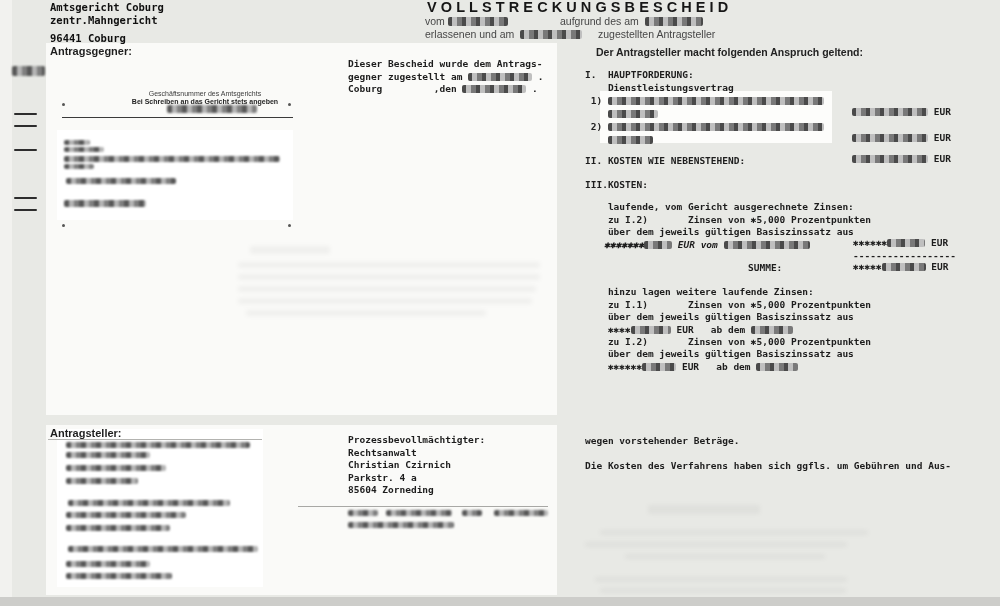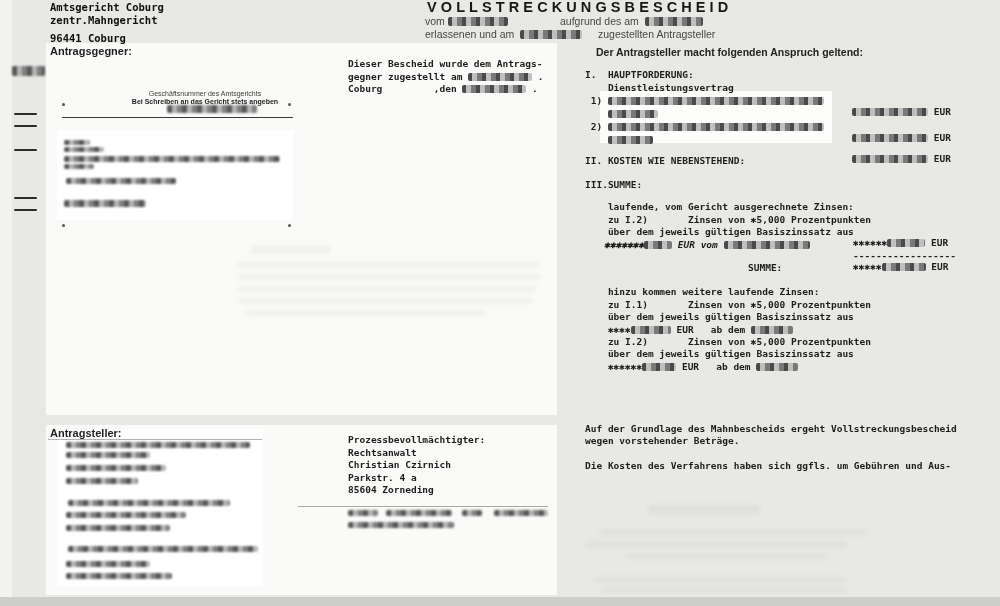--- a/index.html
+++ b/index.html
@@ -101,37 +101,36 @@
     <div class="ln f-m" style="left: 585px; top: 69px;"><span>I.  HAUPTFORDERUNG:</span></div>
     <div class="ln f-m" style="left: 585px; top: 82px;"><span>    Dienstleistungsvertrag</span></div>
     <div class="ln f-m" style="left: 585px; top: 95px;"><span> 1) </span><span class="redact" style="width: 216px;"></span></div>
     <div class="ln f-m" style="left: 585px; top: 108px;"><span>    </span><span class="redact" style="width: 50px;"></span></div>
     <div class="ln f-m" style="left: 852px; top: 106px;"><span class="redact" style="width: 76px;"></span><span> EUR</span></div>
     <div class="ln f-m" style="left: 585px; top: 121px;"><span> 2) </span><span class="redact" style="width: 216px;"></span></div>
     <div class="ln f-m" style="left: 585px; top: 134px;"><span>    </span><span class="redact" style="width: 45px;"></span></div>
     <div class="ln f-m" style="left: 852px; top: 132px;"><span class="redact" style="width: 76px;"></span><span> EUR</span></div>
     <div class="ln f-m" style="left: 585px; top: 155px;"><span>II. KOSTEN WIE NEBENSTEHEND:</span></div>
     <div class="ln f-m" style="left: 852px; top: 153px;"><span class="redact" style="width: 76px;"></span><span> EUR</span></div>
-    <div class="ln f-m" style="left: 585px; top: 179px;"><span>III.SUMME:</span></div>
+    <div class="ln f-m" style="left: 585px; top: 179px;"><span>III.KOSTEN:</span></div>
     <div class="ln f-m" style="left: 585px; top: 201px;"><span>    laufende, vom Gericht ausgerechnete Zinsen:</span></div>
     <div class="ln f-m" style="left: 585px; top: 214px;"><span>    zu I.2)       Zinsen von ✱5,000 Prozentpunkten</span></div>
     <div class="ln f-m" style="left: 585px; top: 226px;"><span>    über dem jeweils gültigen Basiszinssatz aus</span></div>
     <div class="ln f-m" style="left: 604px; top: 239px; font-style: italic;"><span>✱✱✱✱✱✱✱</span><span class="redact" style="width: 28px;"></span><span> EUR vom </span><span class="redact" style="width: 86px;"></span></div>
     <div class="ln f-m" style="left: 853px; top: 237px;"><span>✱✱✱✱✱✱</span><span class="redact" style="width: 38px;"></span><span> EUR</span></div>
     <div class="ln f-m" style="left: 853px; top: 250px;"><span>------------------</span></div>
     <div class="ln f-m" style="left: 748px; top: 262px;"><span>SUMME:</span></div>
     <div class="ln f-m" style="left: 853px; top: 261px;"><span>✱✱✱✱✱</span><span class="redact" style="width: 44px;"></span><span> EUR</span></div>
-    <div class="ln f-m" style="left: 585px; top: 286px;"><span>    hinzu kommen weitere laufende Zinsen:</span></div>
+    <div class="ln f-m" style="left: 585px; top: 286px;"><span>    hinzu lagen weitere laufende Zinsen:</span></div>
     <div class="ln f-m" style="left: 585px; top: 299px;"><span>    zu I.1)       Zinsen von ✱5,000 Prozentpunkten</span></div>
     <div class="ln f-m" style="left: 585px; top: 311px;"><span>    über dem jeweils gültigen Basiszinssatz aus</span></div>
     <div class="ln f-m" style="left: 585px; top: 324px;"><span>    ✱✱✱✱</span><span class="redact" style="width: 40px;"></span><span> EUR   ab dem </span><span class="redact" style="width: 42px;"></span></div>
     <div class="ln f-m" style="left: 585px; top: 336px;"><span>    zu I.2)       Zinsen von ✱5,000 Prozentpunkten</span></div>
     <div class="ln f-m" style="left: 585px; top: 348px;"><span>    über dem jeweils gültigen Basiszinssatz aus</span></div>
     <div class="ln f-m" style="left: 585px; top: 361px;"><span>    ✱✱✱✱✱✱</span><span class="redact" style="width: 34px;"></span><span> EUR   ab dem </span><span class="redact" style="width: 42px;"></span></div>
-    <div class="ln f-m" style="left: 585px; top: 423px;"><span>Auf der Grundlage des Mahnbescheids ergeht Vollstreckungsbescheid</span></div>
     <div class="ln f-m" style="left: 585px; top: 435px;"><span>wegen vorstehender Beträge.</span></div>
     <div class="ln f-m" style="left: 585px; top: 460px;"><span>Die Kosten des Verfahrens haben sich ggfls. um Gebühren und Aus-</span></div>
     <div class="ln f-m" style="left: 348px; top: 434px;"><span>Prozessbevollmächtigter:</span></div>
     <div class="ln f-m" style="left: 348px; top: 447px;"><span>Rechtsanwalt</span></div>
     <div class="ln f-m" style="left: 348px; top: 459px;"><span>Christian Czirnich</span></div>
     <div class="ln f-m" style="left: 348px; top: 472px;"><span>Parkstr. 4 a</span></div>
     <div class="ln f-m" style="left: 348px; top: 484px;"><span>85604 Zorneding</span></div>
     <div class="smudge" style="left: 12px; top: 66px; width: 33px; height: 10px;"></div>
     <div class="smudge" style="left: 167px; top: 105px; width: 90px; height: 8px;"></div>
     <div class="smudge" style="left: 64px; top: 140px; width: 26px; height: 5px;"></div>

